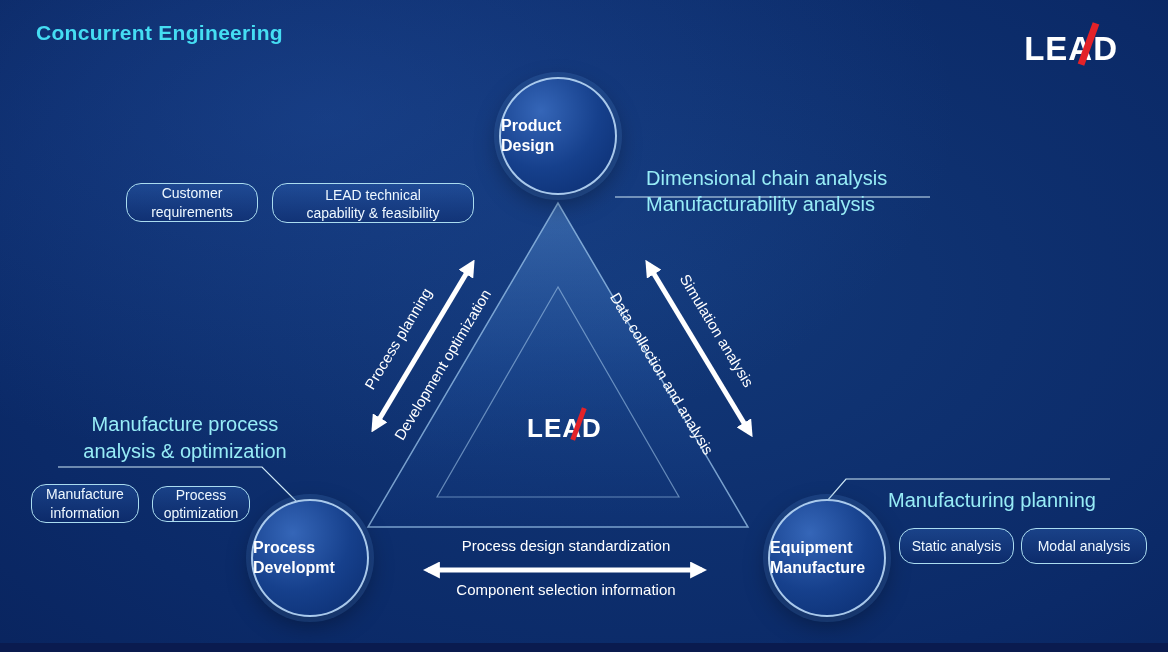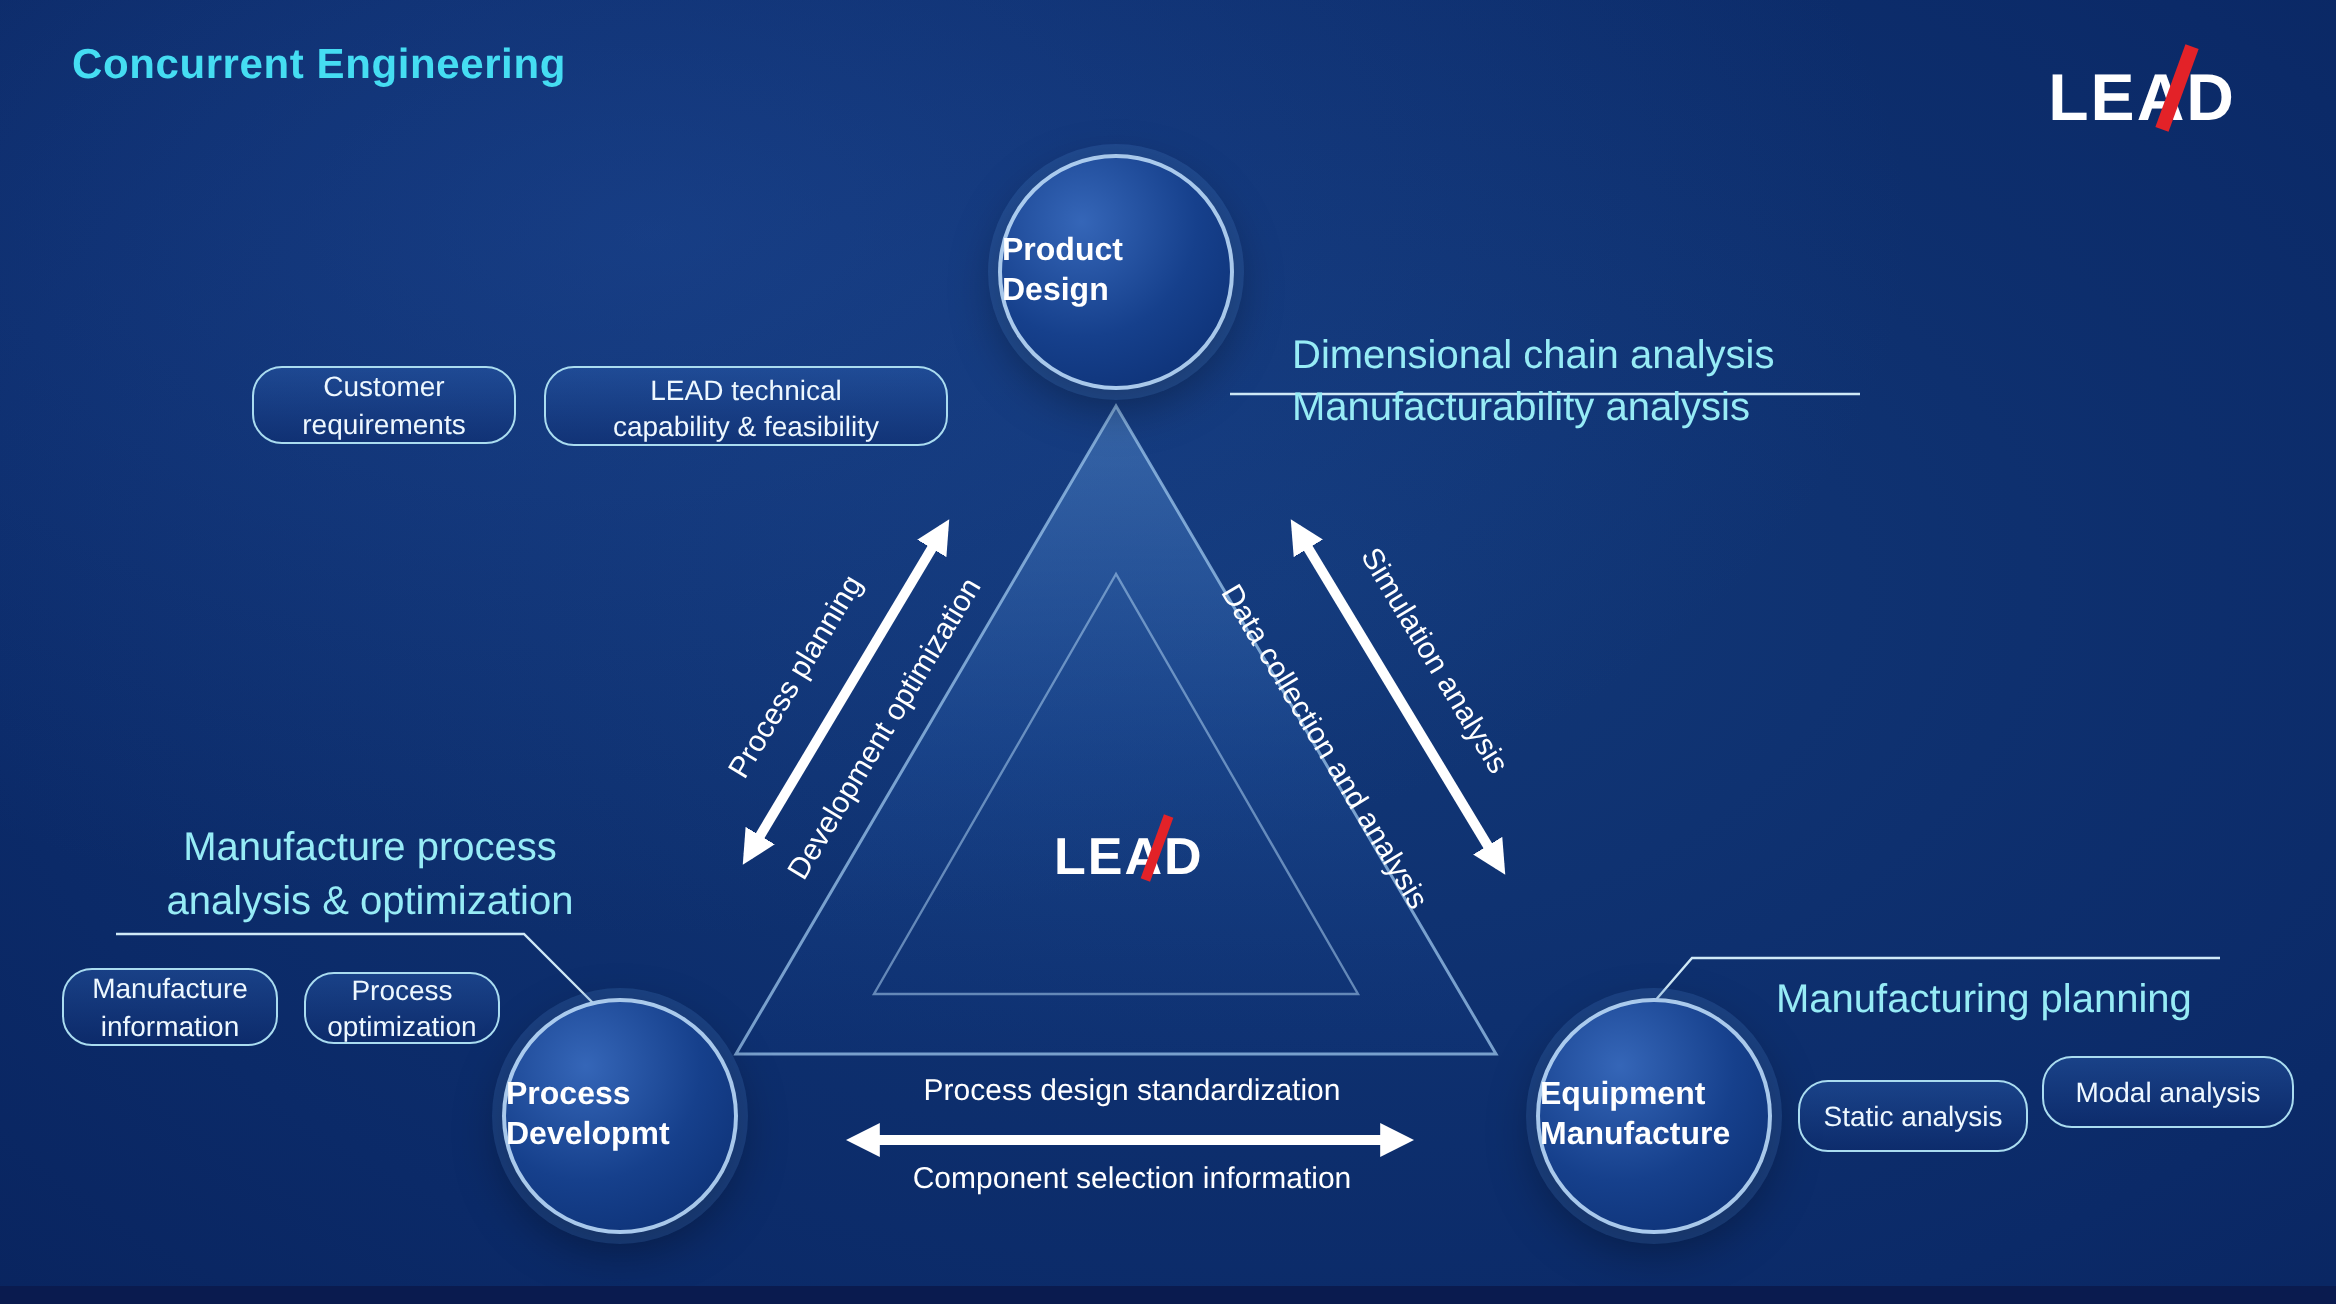--- a/index.html
+++ b/index.html
@@ -55,21 +55,21 @@
 
   
   .chip { position:absolute; border:1px solid #aadcf0; border-radius:15px;
     background: linear-gradient(180deg, rgba(46,98,180,0.40), rgba(14,44,110,0.50));
     color:#eef8ff; font-size:14px; display:flex; flex-direction:column;
     justify-content:center; align-items:center; text-align:center; line-height:1.3; }
   #chip-customer { left:126px; top:183px; width:132px; height:39px; }
   #chip-lead     { left:272px; top:183px; width:202px; height:40px;justify-content:flex-end; }
   #chip-minfo    { left:31px;  top:484px; width:108px; height:39px; }
   #chip-popt     { left:152px; top:486px; width:98px;  height:36px; }
-  #chip-static   { left:899px; top:528px; width:115px; height:36px;margin-top:12px; }
+  #chip-static   { left:899px; top:528px; width:115px; height:36px; }
   #chip-modal    { left:1021px; top:528px; width:126px; height:36px; }
 </style>
 </head>
 <body>
 
 <div class="slide">
 
   <svg class="layer" width="1168" height="652" viewBox="0 0 1168 652">
     <defs>
       <linearGradient id="triFill" x1="0" y1="0" x2="0" y2="1">

